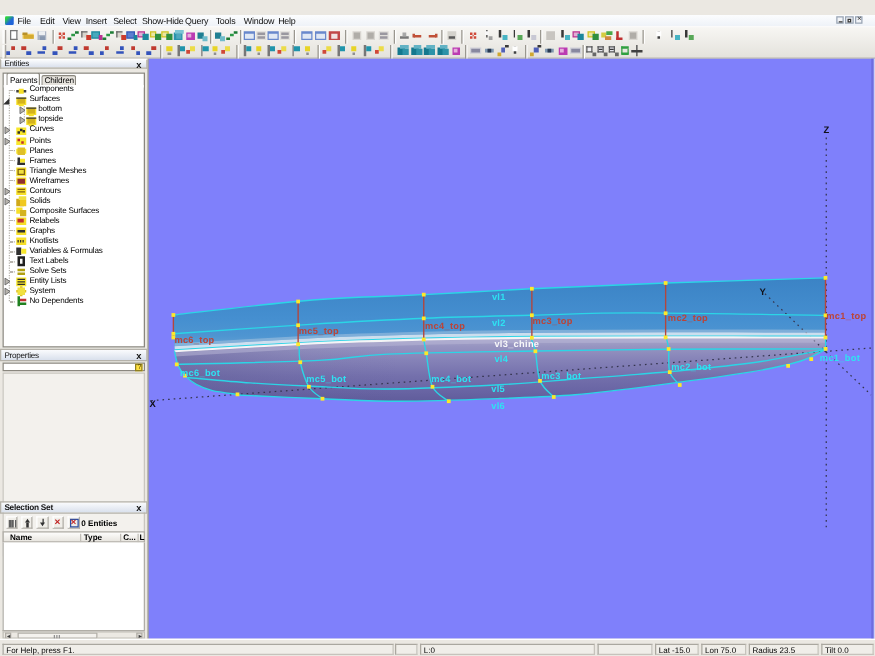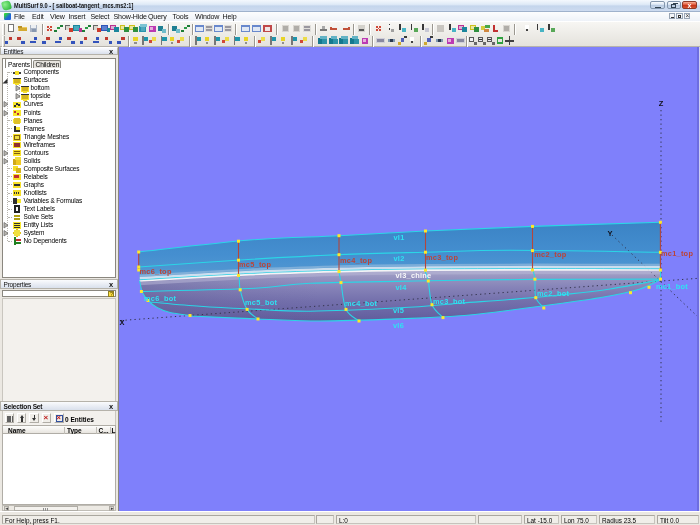--- a/index.html
+++ b/index.html
@@ -1,34 +1,20 @@
 <!DOCTYPE html>
 <html><head><meta charset="utf-8"><style>
 * { margin:0; padding:0; box-sizing:border-box; }
 html,body { width:700px; height:525px; overflow:hidden; font-family:"Liberation Sans",sans-serif; }
 #root { position:relative; width:700px; height:525px; background:#ebe8e2; }
 .tbi { position:absolute; }
 .tbi i { position:absolute; display:block; }
 .abs { position:absolute; }
 </style></head><body>
 <div id="root">
-<div class="abs" style="left:0;top:0;width:700px;height:12px;background:linear-gradient(#f4f8fd 0%,#dfeaf7 40%,#c4d5ec 55%,#cddbf0 100%);border-bottom:1px solid #9fb2cc">
-<div class="abs" style="left:2px;top:0.8px;width:9px;height:9px;background:radial-gradient(circle at 35% 35%,#8ef08e,#1faf2f);border-radius:2px 4px 2px 4px;transform:rotate(-15deg)"></div>
-<span class="abs" style="left:14px;top:1.4px;font-size:7.2px;font-weight:bold;color:#111;white-space:nowrap;transform:scaleX(0.78);transform-origin:left top">MultiSurf 9.0 - [ sailboat-tangent_mcs.ms2:1]</span>
-<div class="abs" style="left:650px;top:1px;width:15px;height:8px;background:linear-gradient(#fdfeff,#d6e2f2 45%,#b6c8e0 50%,#cad9ec);border:1px solid #8396ad;border-radius:2px">
-        <div class="abs" style="left:4px;top:4.5px;width:6px;height:1.6px;background:#30404f"></div>
-      </div>
-<div class="abs" style="left:666.5px;top:1px;width:14px;height:8px;background:linear-gradient(#fdfeff,#d6e2f2 45%,#b6c8e0 50%,#cad9ec);border:1px solid #8396ad;border-radius:2px">
-        <div class="abs" style="left:3.5px;top:2px;width:5px;height:4px;border:1px solid #30404f"></div>
-        <div class="abs" style="left:5.5px;top:1px;width:5px;height:1px;background:#30404f"></div>
-      </div>
-<div class="abs" style="left:682px;top:1px;width:15px;height:8px;background:linear-gradient(#f6b29a,#e2593a 45%,#c33018 50%,#d8542f);border:1px solid #8d3a28;border-radius:2px">
-        <span class="abs" style="left:4.5px;top:-0.5px;font-size:7px;font-weight:bold;color:#fff">x</span>
-      </div>
-</div>
 <div class="abs" style="left:0;top:12px;width:700px;height:8.5px;background:linear-gradient(#fcfdfe,#eef2f8);">
 <div class="abs" style="left:4px;top:0.5px;width:7px;height:7px;background:linear-gradient(135deg,#2fd043 20%,#1f64d8 60%);border-radius:1px"></div>
       <span class="abs" style="left:14px;top:1.4px;font-size:7.1px;letter-spacing:-0.15px;color:#111">File</span>
       <span class="abs" style="left:32px;top:1.4px;font-size:7.1px;letter-spacing:-0.15px;color:#111">Edit</span>
       <span class="abs" style="left:50px;top:1.4px;font-size:7.1px;letter-spacing:-0.15px;color:#111">View</span>
       <span class="abs" style="left:68.5px;top:1.4px;font-size:7.1px;letter-spacing:-0.15px;color:#111">Insert</span>
       <span class="abs" style="left:90.5px;top:1.4px;font-size:7.1px;letter-spacing:-0.15px;color:#111">Select</span>
       <span class="abs" style="left:113.5px;top:1.4px;font-size:7.1px;letter-spacing:-0.15px;color:#111">Show-Hide</span>
       <span class="abs" style="left:148px;top:1.4px;font-size:7.1px;letter-spacing:-0.15px;color:#111">Query</span>
       <span class="abs" style="left:172.5px;top:1.4px;font-size:7.1px;letter-spacing:-0.15px;color:#111">Tools</span>

